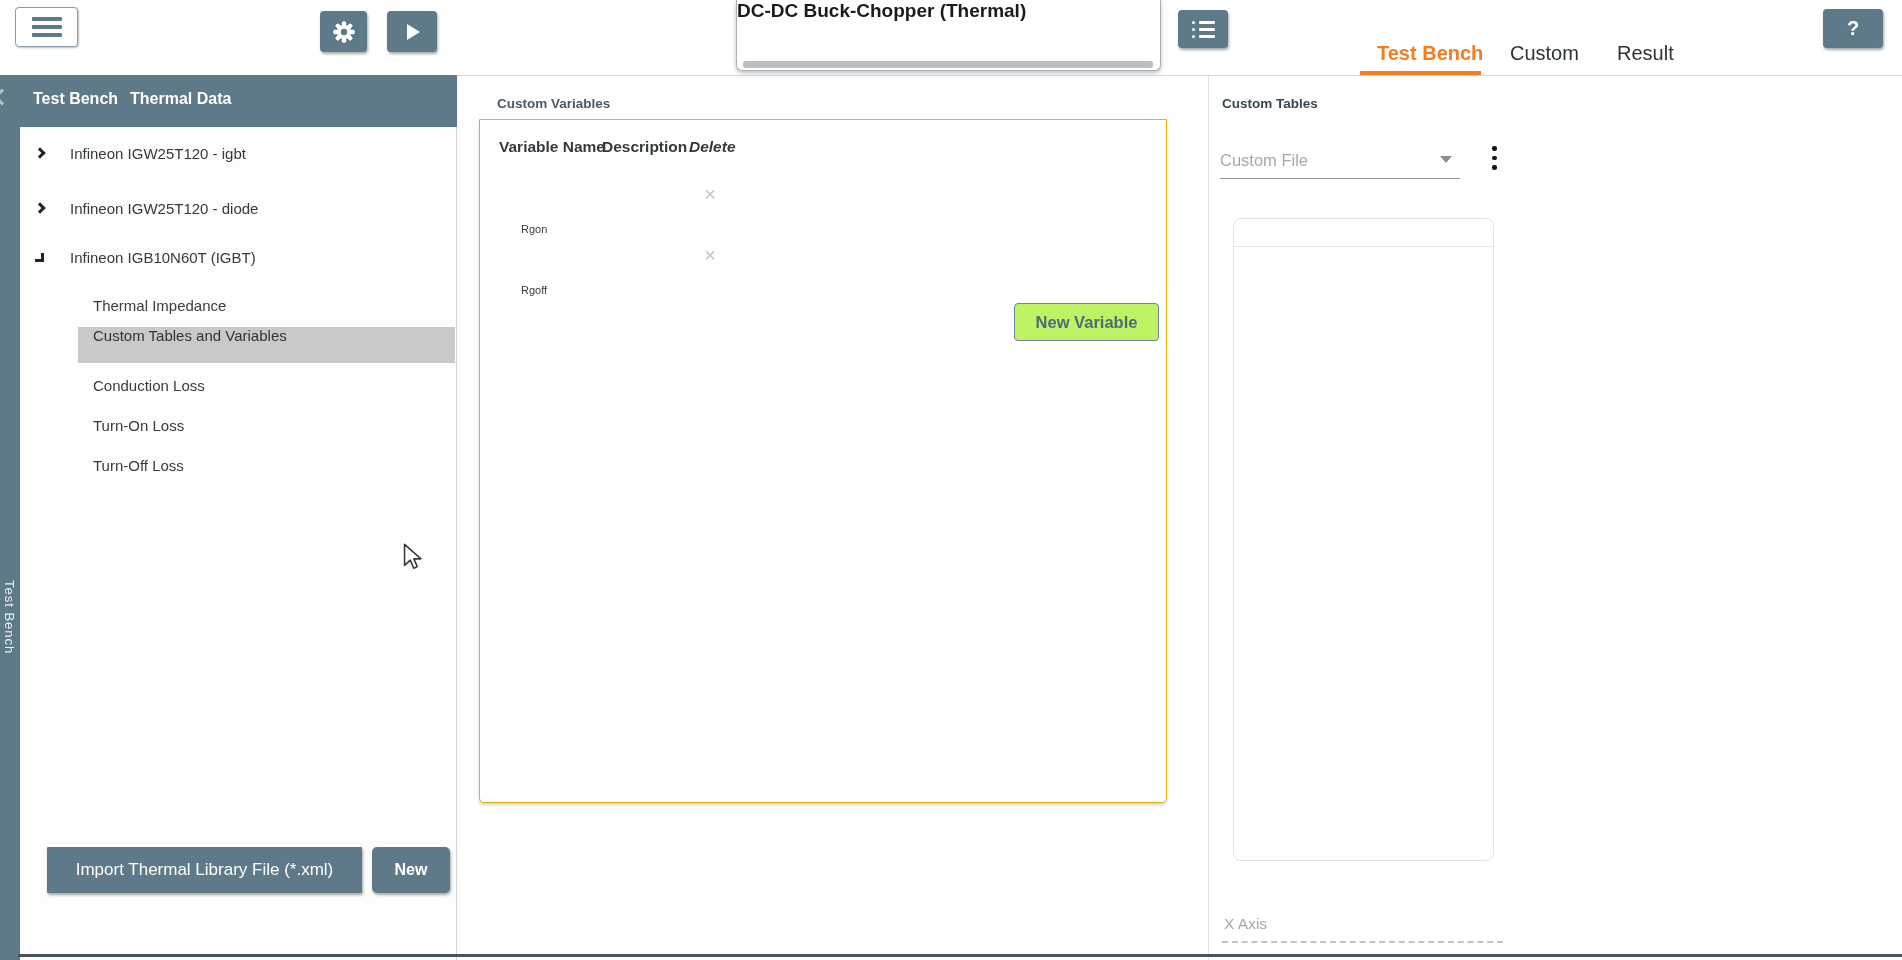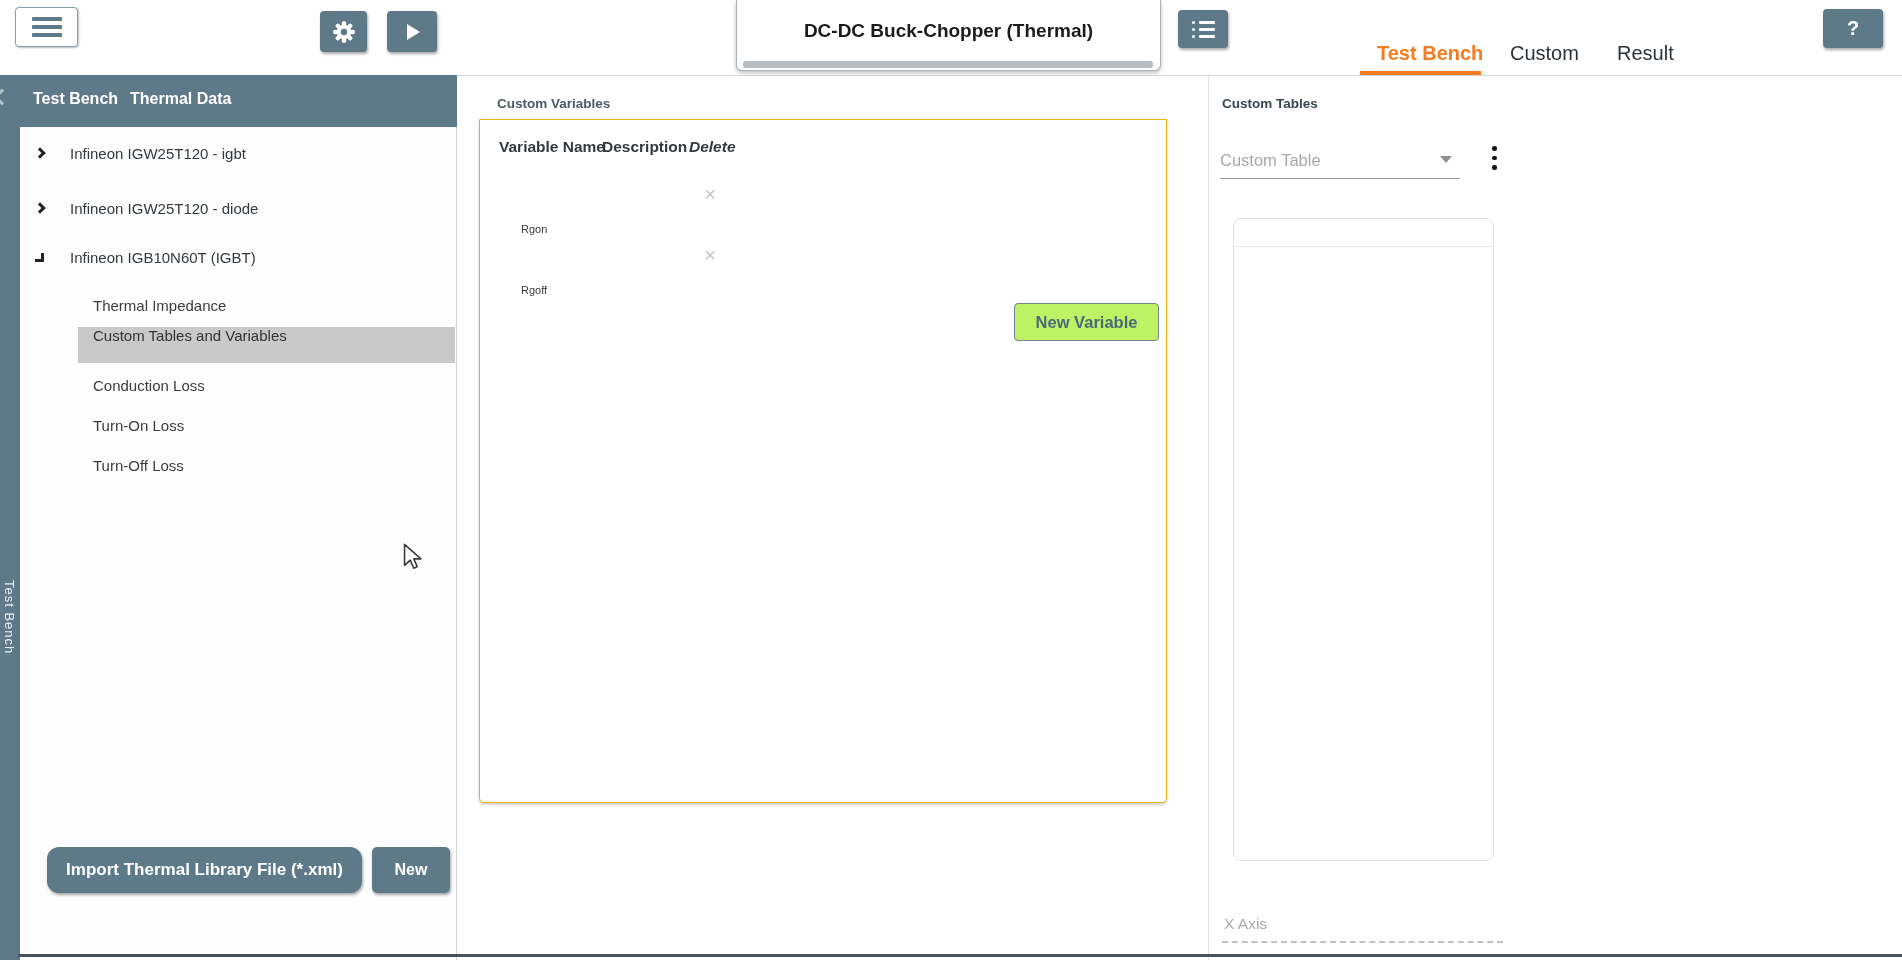--- a/index.html
+++ b/index.html
@@ -20,21 +20,21 @@
   .play-btn { left:387px; top:11px; width:50px; height:41px; }
   .play-tri { width:0; height:0; border-left:13px solid #fff; border-top:8px solid transparent; border-bottom:8px solid transparent; margin-left:3px; }
   .list-btn { left:1178px; top:10px; width:50px; height:38px; flex-direction:column; gap:4px; }
   .list-row { display:flex; align-items:center; gap:4px; }
   .list-dot { width:3px; height:3px; background:#fff; border-radius:50%; }
   .list-line { width:16px; height:3px; background:#fff; border-radius:1px; }
   .help-btn { left:1823px; top:9px; width:60px; height:39px; color:#fff; font-size:20px; font-weight:bold; }
 
   .title-card { position:absolute; left:736px; top:0; width:425px; height:71px; background:#fff;
     border:1px solid #a9b1b6; border-top:none; border-radius:0 0 6px 6px; box-shadow:0 2px 4px rgba(0,0,0,.25); }
-  .title-card .title { text-align:center; margin-top:20px; font-size:19px; font-weight:bold; color:#1b1b1b; }
+  .title-card .title { margin-top:0; font-size:19px; font-weight:bold; color:#1b1b1b; }
   .title-card .hscroll { position:absolute; left:6px; bottom:2px; width:410px; height:7px; background:#b9bec2; border-radius:3px; }
 
   .tab { position:absolute; top:42px; font-size:20px; color:#2b3338; font-weight:500; cursor:pointer; }
   .tab.active { color:#f57c1f; font-weight:bold; }
   .tab-underline { position:absolute; left:1360px; top:71px; width:121px; height:4px; background:#f57c1f; }
 
   
   .side-strip { position:absolute; left:0; top:75px; width:20px; height:885px; background:#5e7a89; }
   .side-strip .vlabel { position:absolute; left:2px; top:505px; writing-mode:vertical-rl; color:#eaf0f3; font-size:13px; letter-spacing:1px; }
   .side-header { position:absolute; left:0; top:75px; width:457px; height:52px; background:#5e7a89; color:#fff; }
@@ -45,21 +45,21 @@
   .side-panel { position:absolute; left:20px; top:127px; width:437px; height:833px; background:#fdfdfd; border-right:1px solid #ccd4d8; }
 
   .tree-row { position:absolute; left:0; width:100%; height:34px; display:flex; align-items:center; cursor:pointer; }
   .tree-row .lbl { font-size:15px; color:#323a3e; font-weight:500; position:absolute; left:50px; white-space:nowrap; }
   .chev-right { position:absolute; left:16px; width:8px; height:8px; border-top:3px solid #242424; border-right:3px solid #242424; transform:rotate(45deg); }
   .chev-open { position:absolute; left:15px; width:9px; height:9px; border-bottom:3px solid #242424; border-right:3px solid #242424; }
   .tree-child { position:absolute; left:73px; font-size:15px; color:#3c3c3c; height:34px; display:flex; align-items:center; cursor:pointer; white-space:nowrap; }
   .tree-selected { position:absolute; left:58px; width:377px; height:36px; background:#c9c9c9; display:flex; align-items:flex-start; cursor:pointer; }
   .tree-selected .lbl2 { margin-left:15px; font-size:15px; color:#333; white-space:nowrap; }
 
-  .import-btn { left:47px; top:847px; width:315px; height:46px; color:#fff; font-size:17px; font-weight:bold; border-radius:12px; }
+  .import-btn { left:47px; top:847px; width:315px; height:46px; color:#fff; font-size:17px; font-weight:normal; border-radius:1px; }
   .new-btn { left:372px; top:847px; width:78px; height:46px; color:#fff; font-size:16px; font-weight:bold; border-radius:5px; }
 
   
   .vars-title { position:absolute; left:497px; top:96px; font-size:13.5px; font-weight:600; color:#4c5a63; }
   .vars-card { position:absolute; left:479px; top:119px; width:688px; height:684px; background:#fff;
     border:1px solid #eab308; border-radius:0 0 5px 5px; box-shadow:0 2px 3px rgba(0,0,0,.18); }
   .col-head { position:absolute; top:18px; font-size:15.5px; font-weight:bold; color:#333a3e; }
   .col-head.c1 { left:19px; } .col-head.c2 { left:122px; } .col-head.c3 { left:209px;font-style:italic; }
   .var-row { position:absolute; left:0; width:100%; height:36px; }
   .var-row .vname { position:absolute; left:41px; top:8px; font-size:11px; color:#3a3a3a;margin-top:35px; }
@@ -200,21 +200,21 @@
       <span class="vdel">×</span>
     </div>
 
     <div class="new-var-btn">New Variable</div>
   </div>
 
   <div class="panel-divider"></div>
   <div class="tables-title">Custom Tables</div>
 
   <div class="table-select">
-    <span class="ph">Custom Table</span>
+    <span class="ph">Custom File</span>
     <span class="caret"></span>
   </div>
 
   <div class="kebab">
     <i></i>
       <i></i>
       <i></i>
   </div>
 
   <div class="empty-box">

